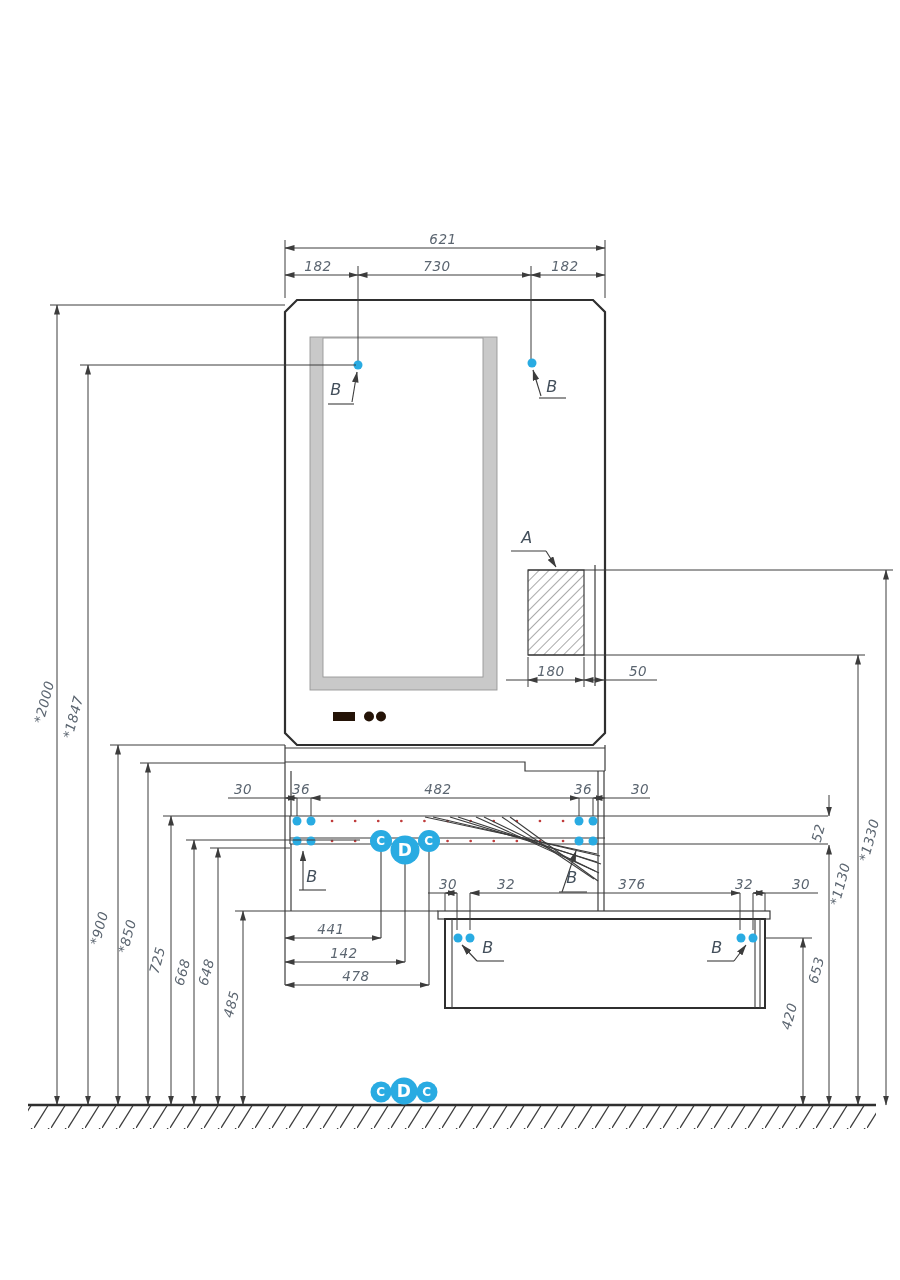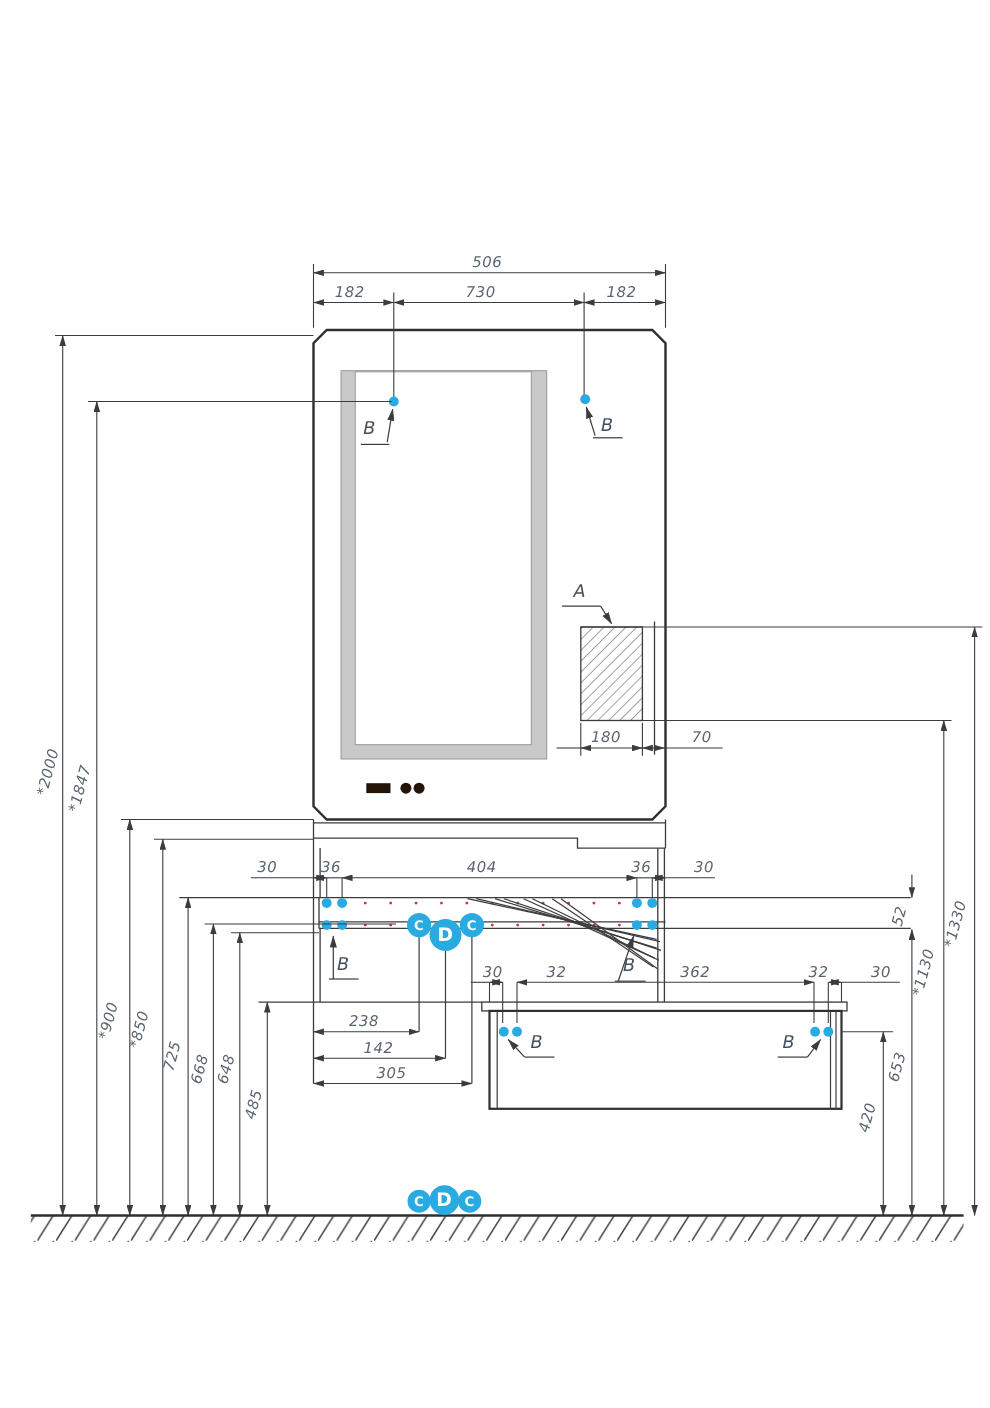--- a/index.html
+++ b/index.html
@@ -232,51 +232,51 @@
     <line x1="28" y1="1105" x2="876" y2="1105" stroke="#2f2f2f" stroke-width="2.4"></line>
   </g>
 
   <g>
     <circle cx="381" cy="1092" r="10.5" fill="#29abe2"></circle>
     <circle cx="427" cy="1092" r="10.5" fill="#29abe2"></circle>
     <circle cx="404" cy="1091" r="13.5" fill="#29abe2"></circle>
   </g>
 </svg>
 
-<span class="txt" style="left:443px;top:239px">506</span>
+<span class="txt" style="left:443px;top:239px">621</span>
 <span class="txt" style="left:318px;top:266px">182</span>
 <span class="txt" style="left:437px;top:266px">730</span>
 <span class="txt" style="left:565px;top:266px">182</span>
 
 <span class="txt letter" style="left:527px;top:537px">A</span>
 <span class="txt" style="left:551px;top:671px">180</span>
-<span class="txt" style="left:638px;top:671px">70</span>
+<span class="txt" style="left:638px;top:671px">50</span>
 
 <span class="txt letter" style="left:336px;top:389px">B</span>
 <span class="txt letter" style="left:552px;top:386px">B</span>
 <span class="txt letter" style="left:312px;top:876px">B</span>
 <span class="txt letter" style="left:572px;top:877px">B</span>
 <span class="txt letter" style="left:488px;top:947px">B</span>
 <span class="txt letter" style="left:717px;top:947px">B</span>
 
 <span class="txt" style="left:243px;top:789px">30</span>
 <span class="txt" style="left:301px;top:789px">36</span>
-<span class="txt" style="left:438px;top:789px">404</span>
+<span class="txt" style="left:438px;top:789px">482</span>
 <span class="txt" style="left:583px;top:789px">36</span>
 <span class="txt" style="left:640px;top:789px">30</span>
 
 <span class="txt" style="left:448px;top:884px">30</span>
 <span class="txt" style="left:506px;top:884px">32</span>
-<span class="txt" style="left:632px;top:884px">362</span>
+<span class="txt" style="left:632px;top:884px">376</span>
 <span class="txt" style="left:744px;top:884px">32</span>
 <span class="txt" style="left:801px;top:884px">30</span>
 
-<span class="txt" style="left:331px;top:929px">238</span>
+<span class="txt" style="left:331px;top:929px">441</span>
 <span class="txt" style="left:344px;top:953px">142</span>
-<span class="txt" style="left:356px;top:976px">305</span>
+<span class="txt" style="left:356px;top:976px">478</span>
 
 <span class="txt dimv" style="left:44px;top:702px">*2000</span>
 <span class="txt dimv" style="left:73px;top:717px">*1847</span>
 <span class="txt dimv" style="left:99px;top:928px">*900</span>
 <span class="txt dimv" style="left:127px;top:936px">*850</span>
 <span class="txt dimv" style="left:157px;top:960px">725</span>
 <span class="txt dimv" style="left:182px;top:972px">668</span>
 <span class="txt dimv" style="left:206px;top:972px">648</span>
 <span class="txt dimv" style="left:231px;top:1004px">485</span>
 

